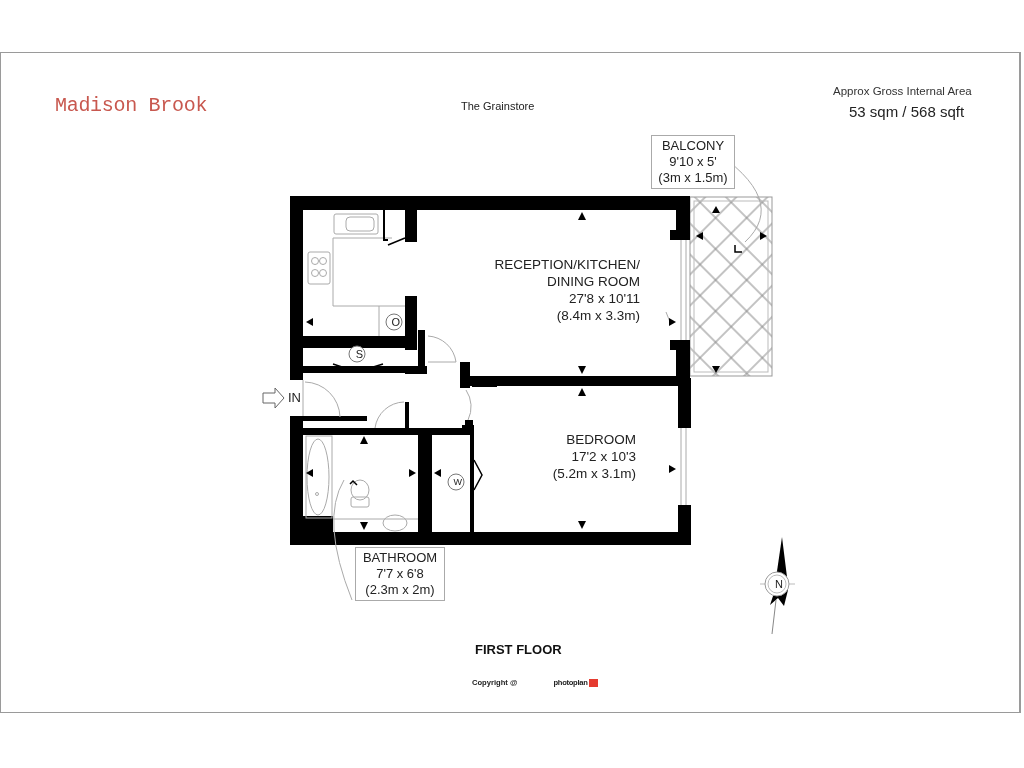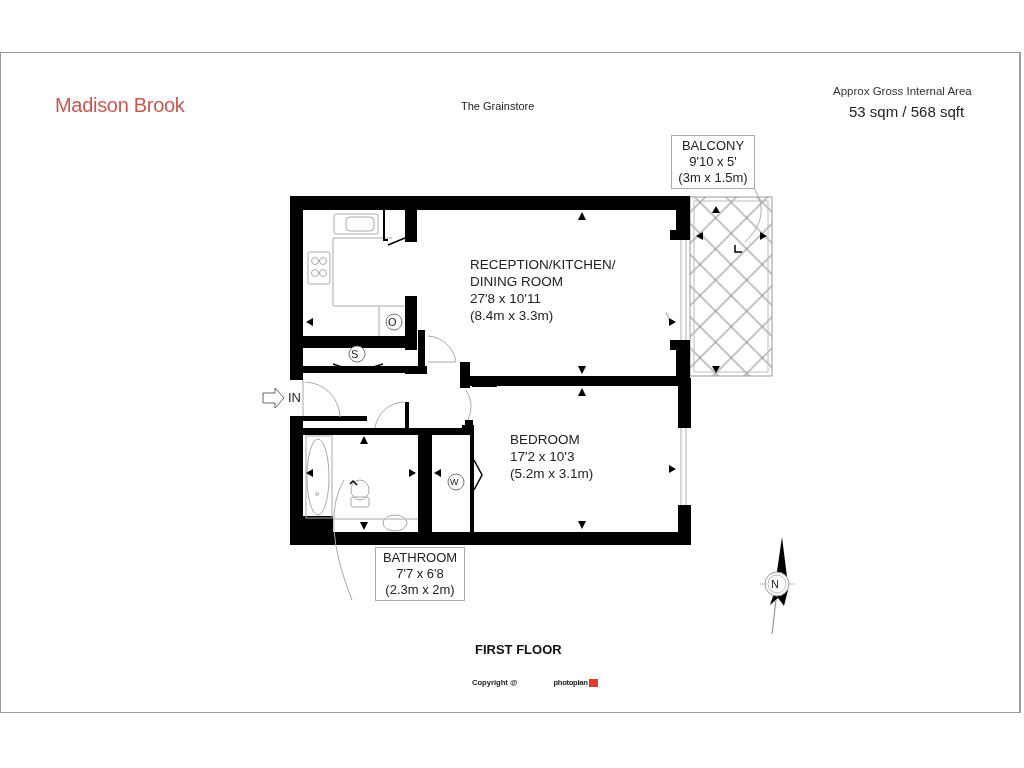--- a/index.html
+++ b/index.html
@@ -1,24 +1,24 @@
 <!DOCTYPE html>
 <html><head>
 <meta charset="utf-8">
 <style>
   html, body { margin:0; padding:0; background:#ffffff; }
   body { width:1024px; height:768px; position:relative; overflow:hidden; font-family:"Liberation Sans", sans-serif; color:#222; }
   .frame { position:absolute; left:0; top:52px; width:1021px; height:661px; border:1px solid #9a9a9a; border-right:2px solid #9a9a9a; box-sizing:border-box; }
-  .brand { position:absolute; left:55px; top:94px; font-family:Liberation Sans, sans-serif; font-size:20px; color:#c8584f; letter-spacing:-0.3px; }
+  .brand { position:absolute; left:55px; top:94px; font-family:Liberation Mono, monospace; font-size:20px; color:#c8584f; letter-spacing:-0.3px; }
   .title { position:absolute; left:461px; top:100px; font-size:11px; color:#222; }
   .area-label { position:absolute; left:833px; top:85px; font-size:11.5px; color:#333; }
   .area-value { position:absolute; left:849px; top:103px; font-size:15px; color:#222; }
   .plan { position:absolute; left:0; top:0; }
-  .room-label { position:absolute; text-align:left; font-size:13.5px; line-height:17px; color:#222; }
-  .boxed { position:absolute; text-align:center; font-size:13px; line-height:16px; border:1px solid #aaa; background:#fff; padding:2px 5px; color:#222;margin-left:20px; }
+  .room-label { position:absolute; text-align:right; font-size:13.5px; line-height:17px; color:#222; }
+  .boxed { position:absolute; text-align:center; font-size:13px; line-height:16px; border:1px solid #aaa; background:#fff; padding:2px 5px; color:#222; }
   .in-label { position:absolute; left:248px; top:390px; font-size:13px; color:#222;margin-left:40px; }
   .floor-label { position:absolute; left:475px; top:618px; font-size:13px; font-weight:bold; color:#111;margin-top:24px; }
   .disclaimer { position:absolute; left:40px; top:656px; width:944px; text-align:center; font-size:7.6px; font-weight:bold; line-height:11.5px; color:#222; }
   .copyright { position:absolute; left:472px; top:678px; font-size:7.6px; font-weight:bold; color:#222; }
   .photoplan { font-weight:bold; letter-spacing:-0.3px;margin-left:34px; }
   .pp-icon { display:inline-block; width:9px; height:8px; background:#e53b2f; vertical-align:middle; margin-left:1px; }
 </style>
 </head>
 <body>
 

